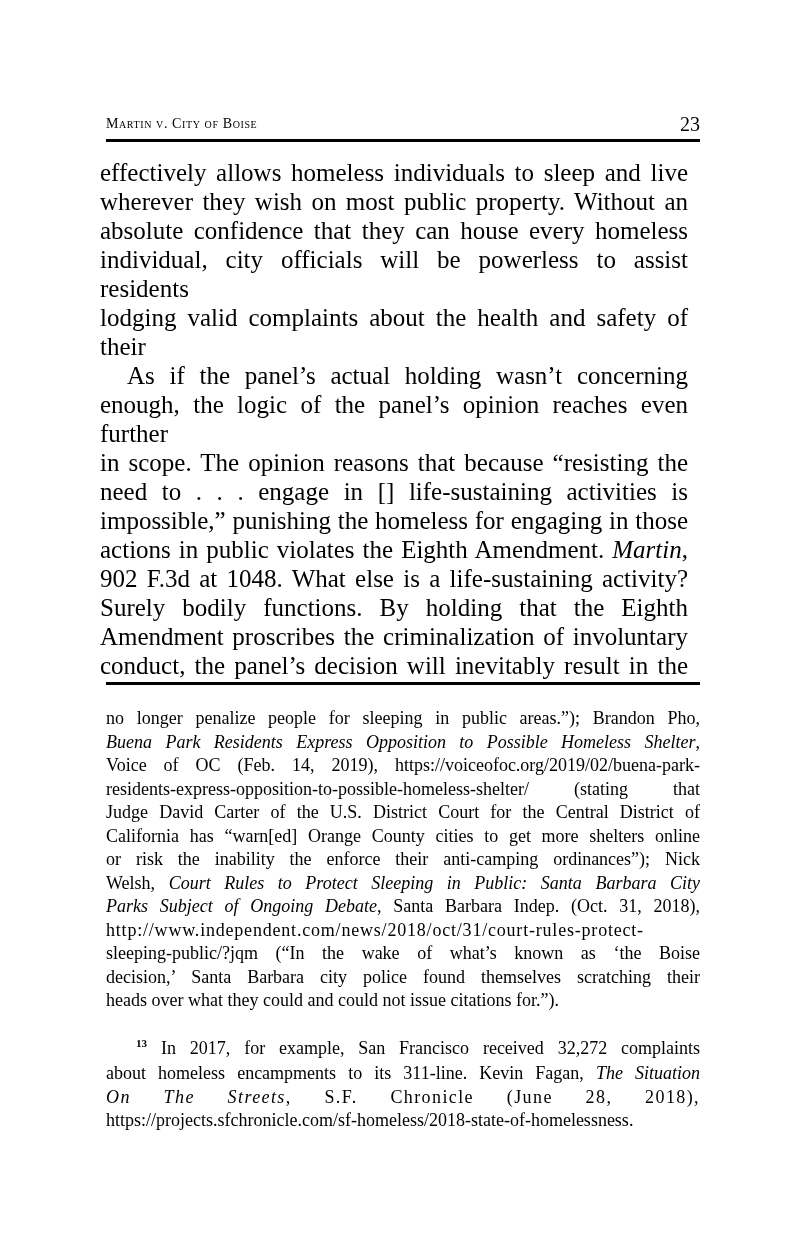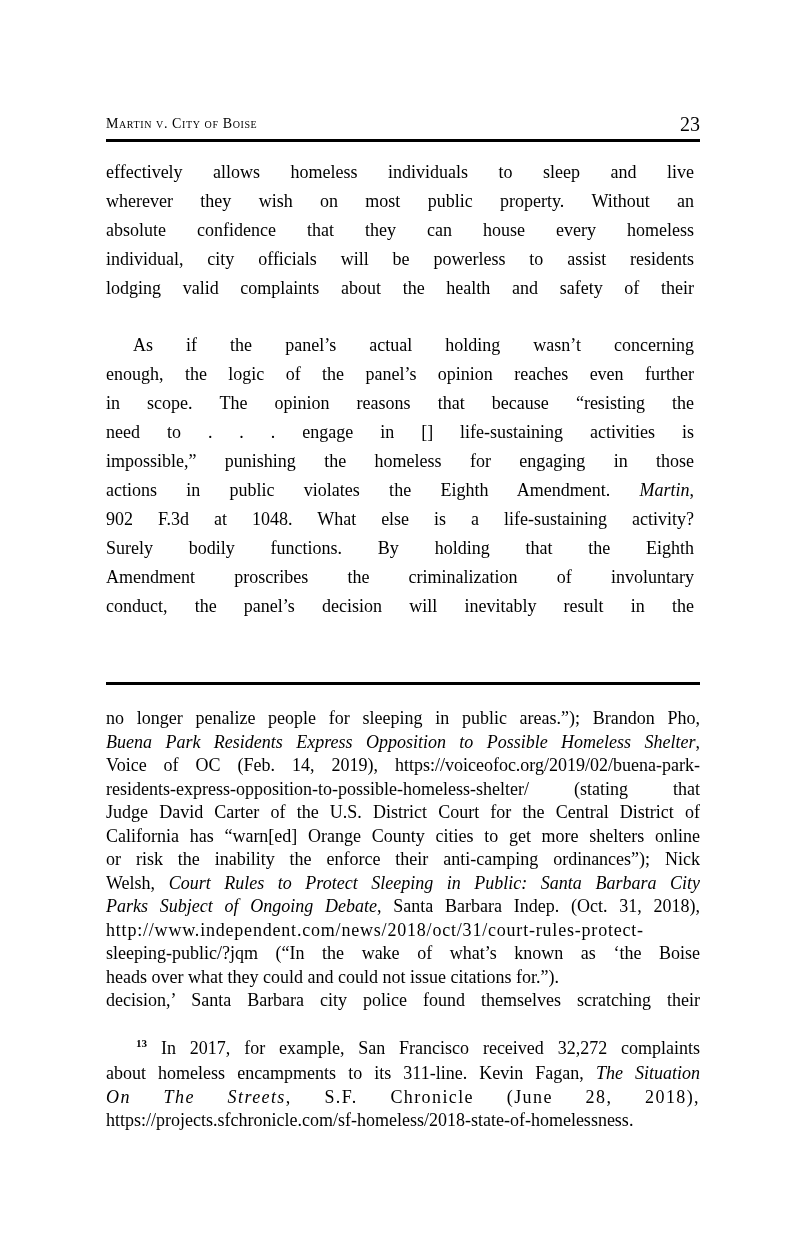--- a/index.html
+++ b/index.html
@@ -39,40 +39,40 @@
     position: absolute;
     left: 106px;
     width: 594px;
     height: 3px;
     background: #000000;
   }
   .header-rule { top: 139px; }
   .footnote-rule { top: 682px; }
   .bodytext {
     position: absolute;
-    left: 106px;
+    left: 100px;
     top: 158px;
     width: 588px;
-    font-size: 18px;
+    font-size: 25px;
   }
   .bodytext .line { line-height: 29px; }
   .footnotes {
     position: absolute;
     left: 106px;
     top: 707px;
     width: 594px;
     font-size: 18px;
   }
   .footnotes .line { line-height: 23.5px; }
   .line {
     text-align: justify;
     text-align-last: justify;
   }
   .line.lastline { text-align-last: left; }
-  .bodytext .para + .para { margin-top: 28px; }
+  .bodytext .para + .para { }
   .footnotes .para + .para { margin-top: 24px; }
   .bodytext .para.indent .line:first-child { text-indent: 27px; }
   .footnotes .para.indent .line:first-child { text-indent: 30px; }
   .seg-i { font-style: italic; }
   .seg-b { font-weight: bold; }
   .seg-sup {
     font-size: 0.62em;
     position: relative;
     top: -0.55em;
     letter-spacing: 0;
@@ -122,22 +122,22 @@
         <div class="line"><span class="seg-i">Buena Park Residents Express Opposition to Possible Homeless Shelter</span><span>,</span></div>
         <div class="line"><span>Voice of OC (Feb. 14, 2019), https://voiceofoc.org/2019/02/buena-park-</span></div>
         <div class="line"><span>residents-express-opposition-to-possible-homeless-shelter/ (stating that</span></div>
         <div class="line"><span>Judge David Carter of the U.S. District Court for the Central District of</span></div>
         <div class="line"><span>California has “warn[ed] Orange County cities to get more shelters online</span></div>
         <div class="line"><span>or risk the inability the enforce their anti-camping ordinances”); Nick</span></div>
         <div class="line"><span>Welsh, </span><span class="seg-i">Court Rules to Protect Sleeping in Public: Santa Barbara City</span></div>
         <div class="line"><span class="seg-i">Parks Subject of Ongoing Debate</span><span>, Santa Barbara Indep. (Oct. 31, 2018),</span></div>
         <div class="line track1"><span>http://www.independent.com/news/2018/oct/31/court-rules-protect-</span></div>
         <div class="line"><span>sleeping-public/?jqm (“In the wake of what’s known as ‘the Boise</span></div>
+        <div class="line"><span>decision,’ Santa Barbara city police found themselves scratching their</span></div>
         <div class="line lastline"><span>heads over what they could and could not issue citations for.”).</span></div>
-        <div class="line"><span>decision,’ Santa Barbara city police found themselves scratching their</span></div>
       </div>
       <div class="para indent">
         <div class="line"><span class="seg-b seg-sup">13</span><span> In 2017, for example, San Francisco received 32,272 complaints</span></div>
         <div class="line"><span>about homeless encampments to its 311-line.  Kevin Fagan, </span><span class="seg-i">The Situation</span></div>
         <div class="line track2"><span class="seg-i">On The Streets</span><span>, S.F. Chronicle (June 28, 2018),</span></div>
         <div class="line lastline"><span>https://projects.sfchronicle.com/sf-homeless/2018-state-of-homelessness.</span></div>
       </div>
     </div>
 
 </div>

